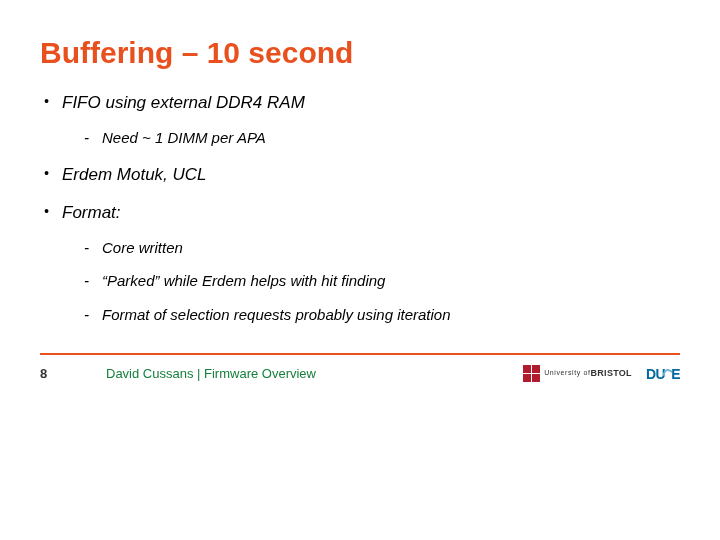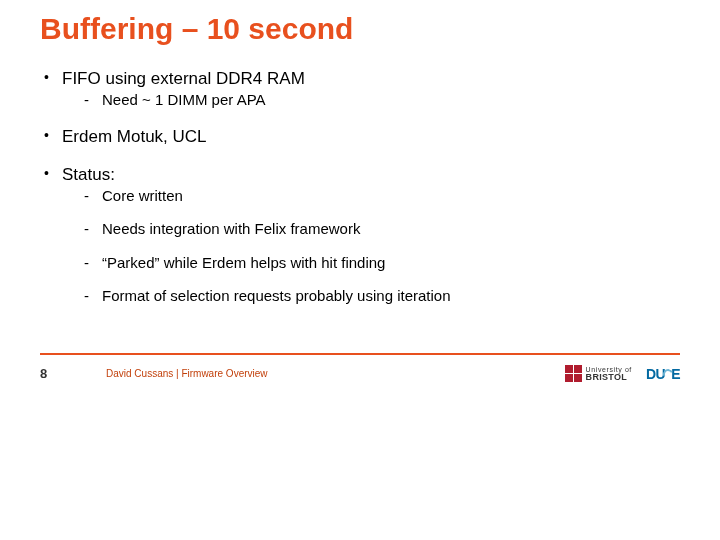--- a/index.html
+++ b/index.html
@@ -1,34 +1,34 @@
 <!DOCTYPE html>
 <html><head>
 <meta charset="utf-8">
 <style>
   * { margin: 0; padding: 0; box-sizing: border-box; }
   html, body { width: 720px; height: 540px; font-family: Arial, Helvetica, sans-serif; background: #fff; color: #000; }
-  .slide { width: 720px; height: 400px; position: relative; padding: 12px 40px 0 40px; }
+  .slide { width: 720px; height: 400px; position: relative; padding: 36px 40px 0 40px; }
   .title { font-size: 30px; font-weight: 700; color: #e8501e; margin-bottom: 22px; }
   ul.bullets { list-style: none; }
-  ul.bullets > li { font-size: 17px; line-height: 1.3; margin-bottom: 16px; position: relative; padding-left: 22px; }
+  ul.bullets > li { font-size: 17px; line-height: 1.3; margin-bottom: 16px; position: relative; padding-left: 22px; font-style: italic; }
   ul.bullets > li::before { content: "•"; position: absolute; left: 4px; top: 0; font-size: 14px; }
-  ul.sub { list-style: none; }
+  ul.sub { list-style: none; margin-top: 14px; }
   ul.sub > li { font-size: 15px; line-height: 1.3; margin-bottom: 14px; position: relative; padding-left: 40px; }
   ul.sub > li::before { content: "-"; position: absolute; left: 22px; top: 0; }
   .footer { position: absolute; left: 40px; right: 40px; bottom: 18px; }
   .rule { height: 2px; background: #e8501e; margin-bottom: 10px; }
   .footer-row { display: flex; align-items: center; gap: 54px; }
   .page-num { font-size: 13px; font-weight: 700; color: #333; min-width: 12px; }
-  .footer-text { font-size: 10px; color: #c2410c; flex: 1; }
+  .footer-text { font-size: 13px; color: #15803d; flex: 1; }
   .logos { display: flex; align-items: center; gap: 14px; }
   .bristol { display: flex; align-items: center; gap: 4px; }
   .crest { display: grid; grid-template-columns: 8px 8px; grid-template-rows: 8px 8px; gap: 1px; }
   .crest span { background: #b01c2e; }
-  .bristol-text { display: flex; flex-direction: column; font-size: 8px; line-height: 1; color: #333; }
+  .bristol-text { display: flex; flex-direction: row; font-size: 8px; line-height: 1; color: #333; }
   .bristol-text .row1 { font-size: 7px; letter-spacing: 0.6px; }
   .bristol-text .row2 { font-size: 9px; font-weight: 700; letter-spacing: 0.3px; }
   .dune { font-size: 14px; font-weight: 700; color: #0369a1; letter-spacing: -0.5px; display: flex; align-items: center; }
   .dune .arc { display: inline-block; width: 10px; height: 10px; border: 2px solid #6fb6d6; border-radius: 50%; border-right-color: transparent; border-bottom-color: transparent; margin: 0 -2px; transform: rotate(20deg); vertical-align: middle; }
 </style>
 </head>
 <body>
 
 <div class="slide">
   <h1 class="title">Buffering – 10 second</h1>
@@ -37,24 +37,23 @@
     <li>
       <span>FIFO using external DDR4 RAM</span>
       <ul class="sub">
         <li>Need ~ 1 DIMM per APA</li>
       </ul>
     </li>
     <li>
       <span>Erdem Motuk, UCL</span>
     </li>
     <li>
-      <span>Status:</span>
+      <span>Format:</span>
       <ul class="sub">
         <li>Core written</li>
-        <li>Needs integration with Felix framework</li>
         <li>“Parked” while Erdem helps with hit finding</li>
         <li>Format of selection requests probably using iteration</li>
       </ul>
     </li>
   </ul>
 
   <div class="footer">
     <div class="rule"></div>
     <div class="footer-row">
       <div class="page-num">8</div>

